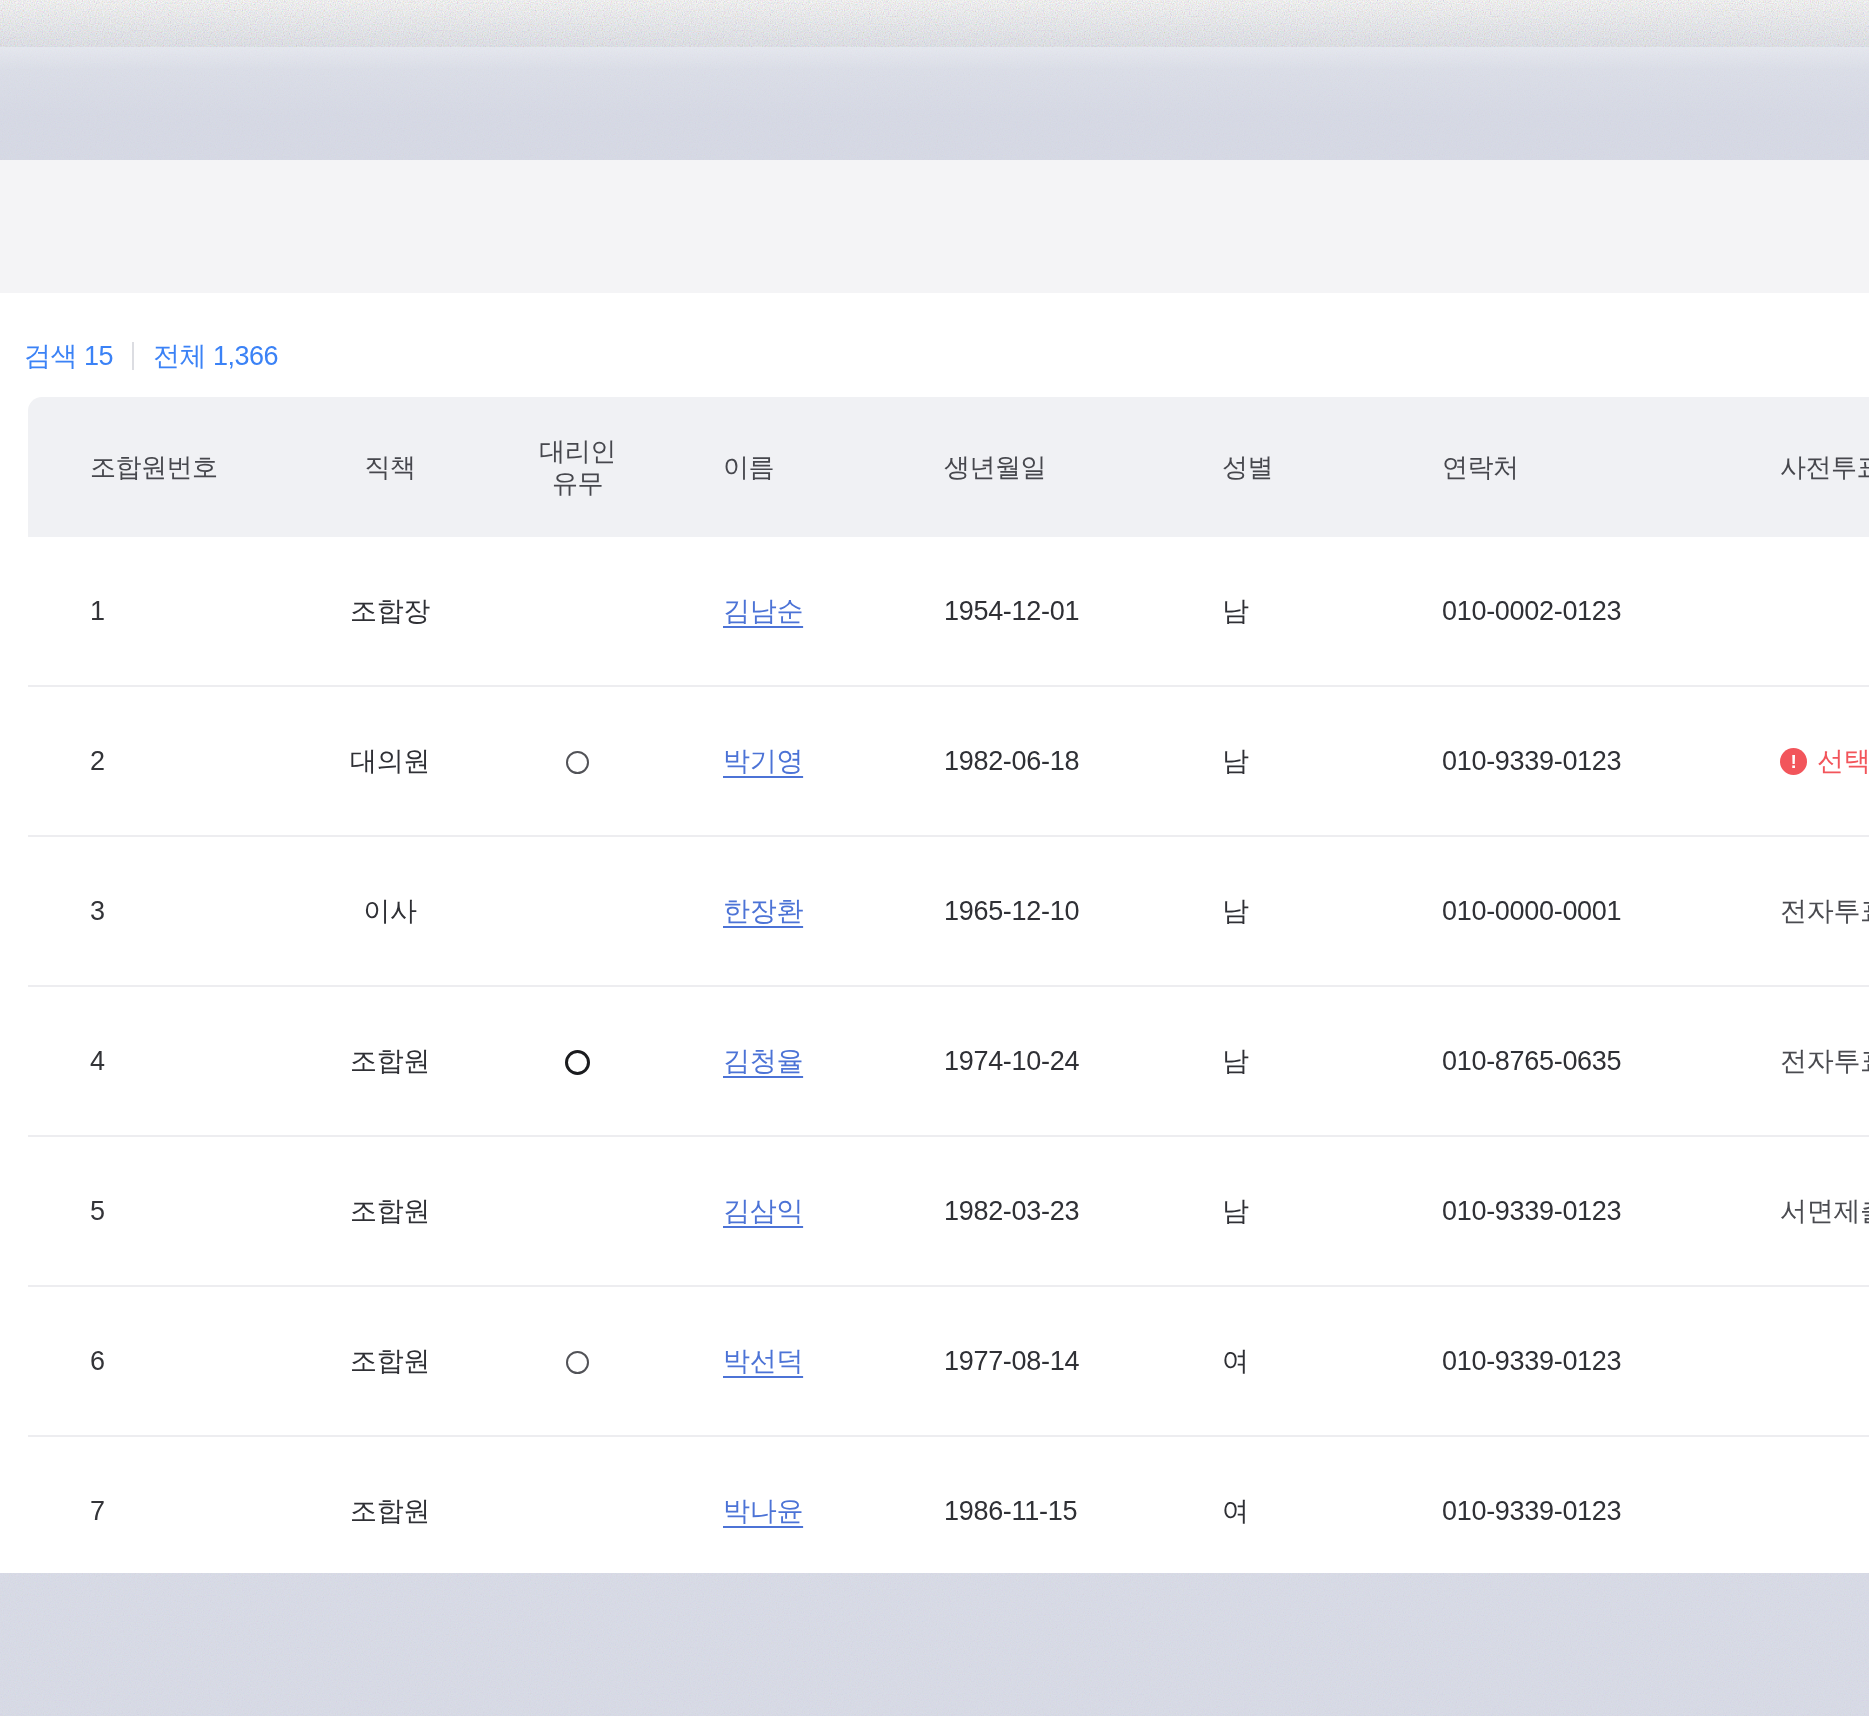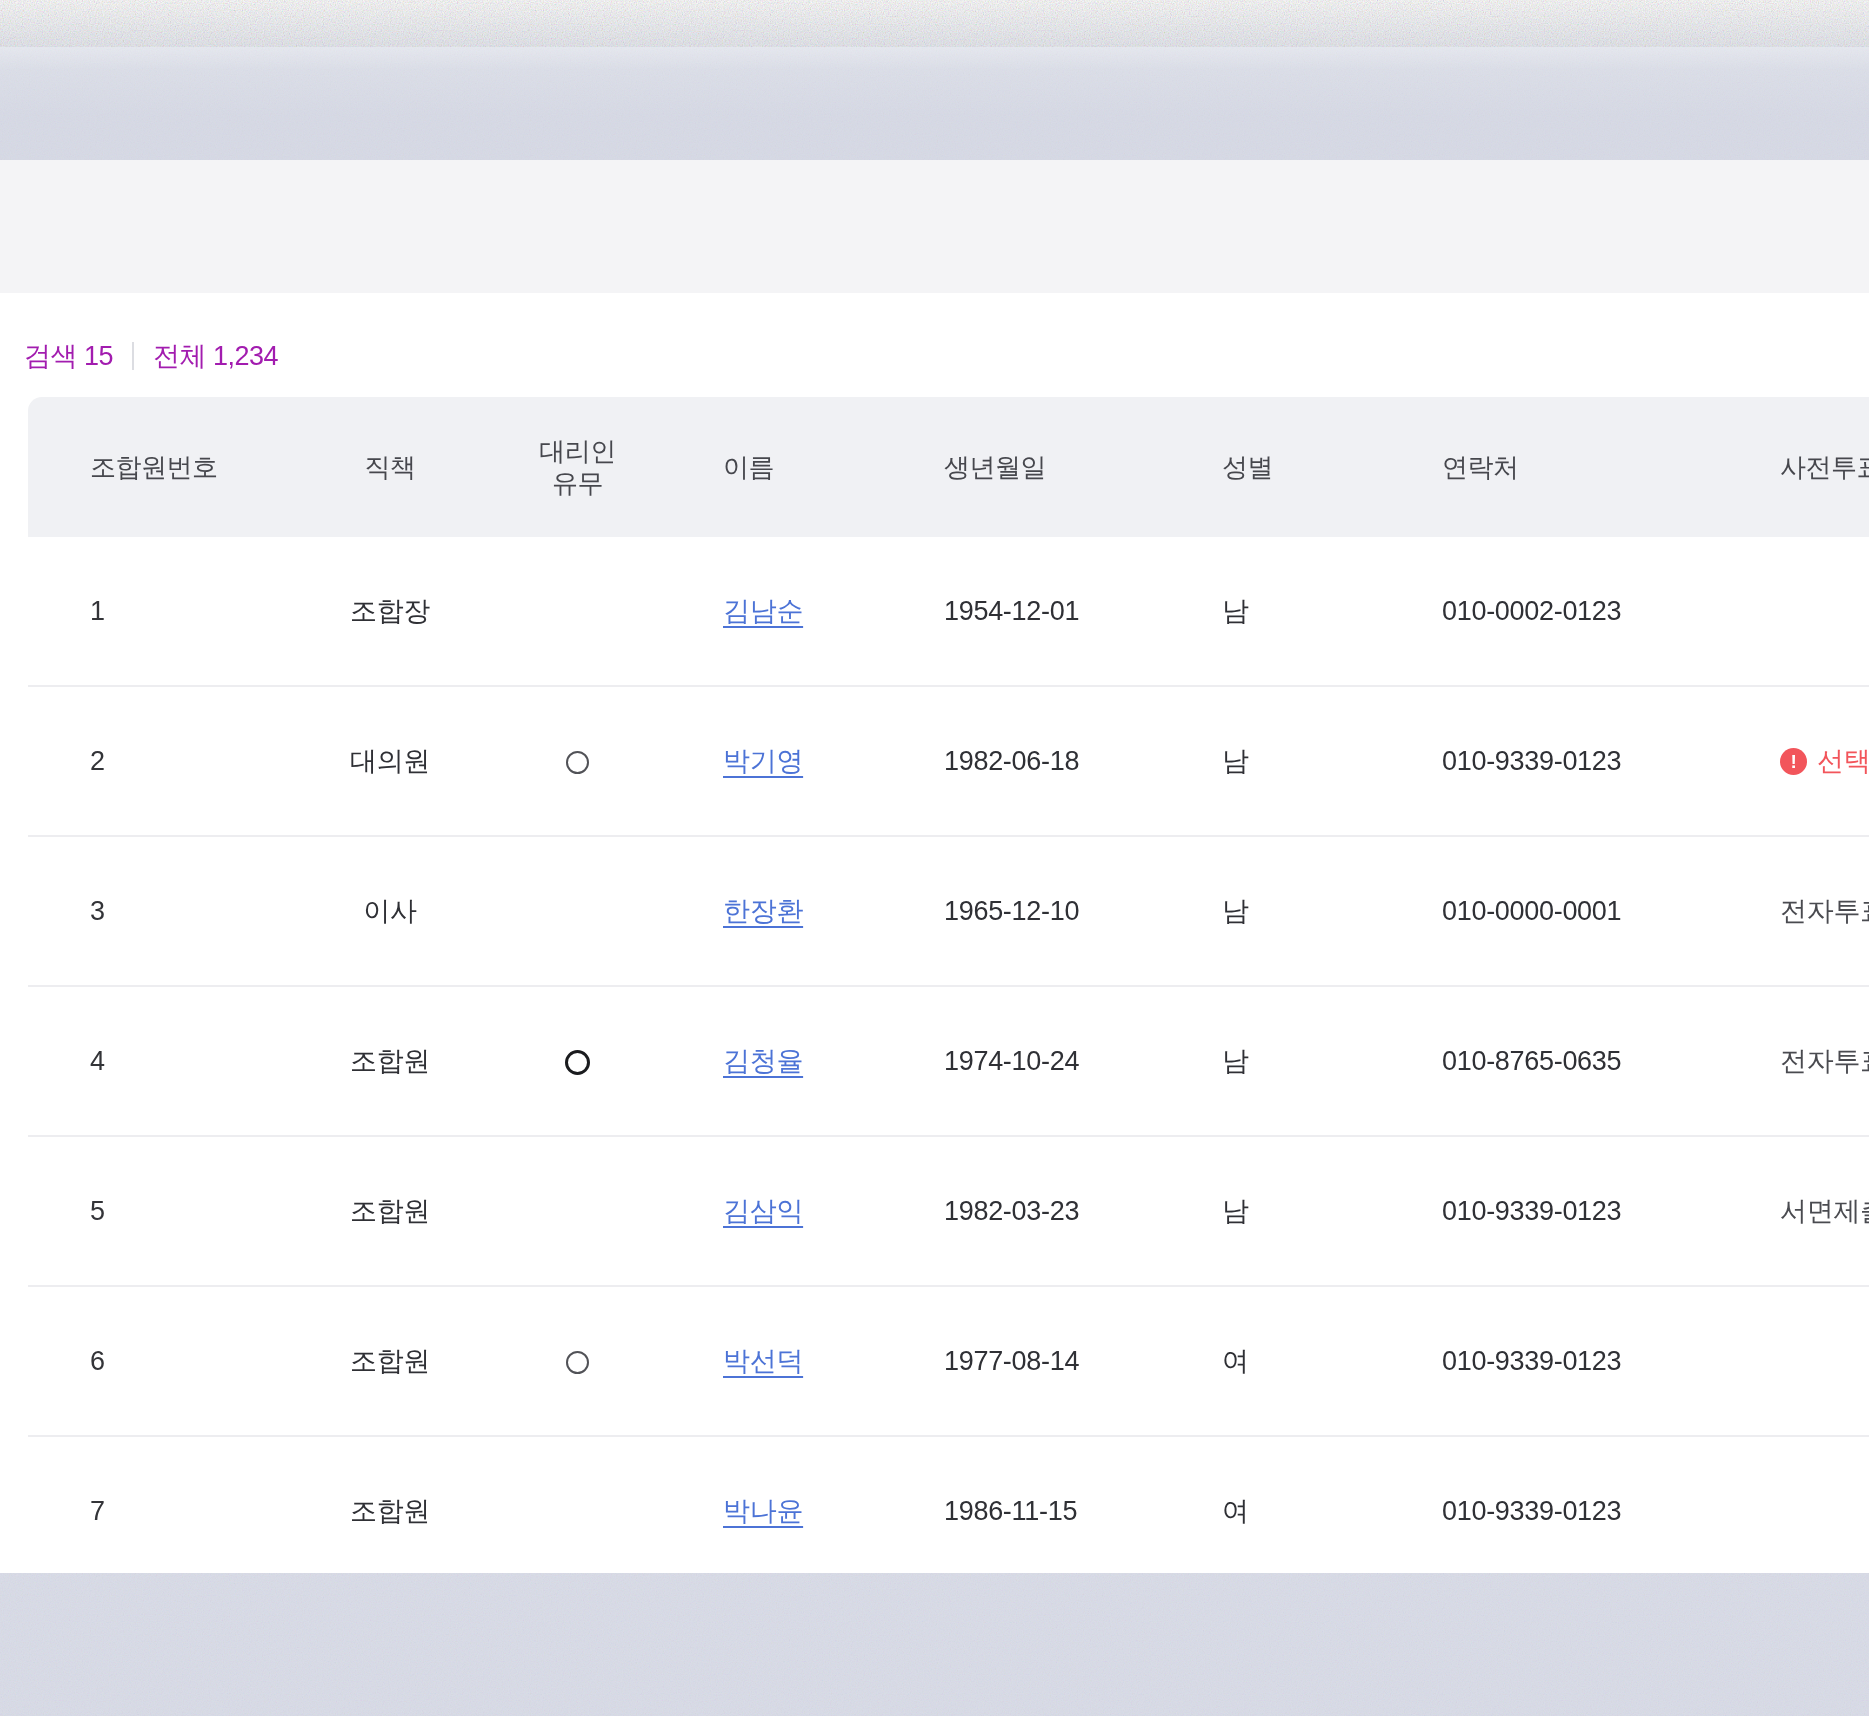--- a/index.html
+++ b/index.html
@@ -23,21 +23,21 @@
   }
   .band-bottom{
     position:absolute;left:0;top:1573px;width:1869px;height:143px;
     background:#d9dce8;z-index:6;
   }
   .noise-svg{position:absolute;left:0;top:0;width:100%;height:100%;display:block;}
   
   .summary{
     position:absolute;left:24px;top:338px;z-index:2;
     display:flex;align-items:center;gap:19px;
-    font-size:27px;font-weight:500;color:#a21caf;letter-spacing:-0.5px;
+    font-size:27px;font-weight:500;color:#3b82f6;letter-spacing:-0.5px;
   }
   .summary .vdiv{width:2px;height:28px;background:#dcdde2;}
   
   .card{
     position:absolute;left:28px;top:397px;width:2072px;z-index:2;
     background:#ffffff;border-radius:14px 14px 0 0;overflow:hidden;
   }
   table{border-collapse:collapse;table-layout:fixed;width:2072px;}
   thead th{
     height:140px;background:#f0f1f4;
@@ -89,21 +89,21 @@
       </filter>
     <rect width="100%" height="100%" filter="url(#noiseA)" opacity="0.10"></rect>
     <rect width="100%" height="42" filter="url(#noiseA)" opacity="0.48"></rect>
   </svg>
 </div>
 <div class="band-gray"></div>
 
 <div class="summary">
   <span>검색 15</span>
   <span class="vdiv"></span>
-  <span>전체 1,234</span>
+  <span>전체 1,366</span>
 </div>
 
 <div class="card">
   <table>
     <colgroup>
       <col style="width:252px">
         <col style="width:220px">
         <col style="width:155px">
         <col style="width:261px">
       <col style="width:278px">

